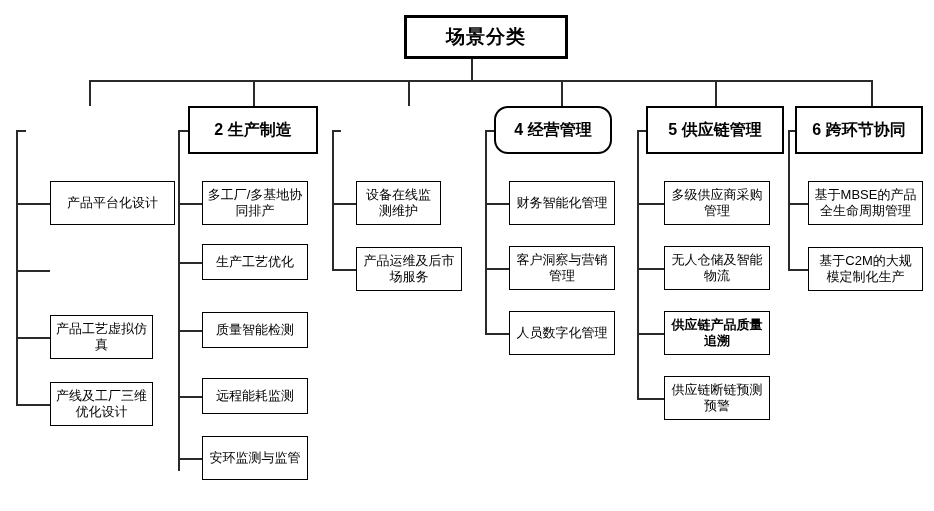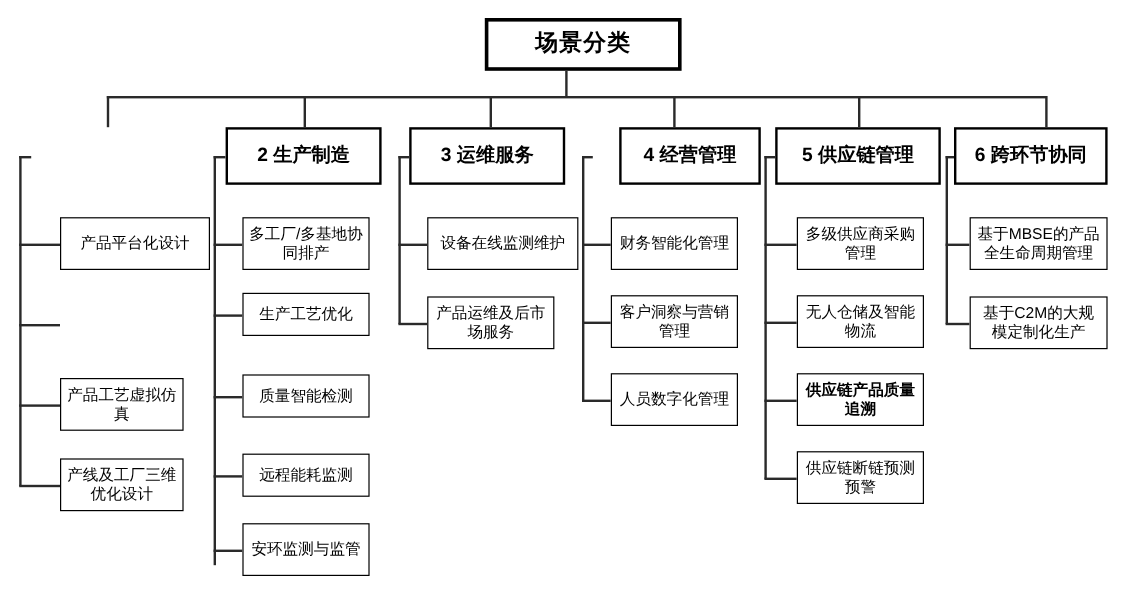--- a/index.html
+++ b/index.html
@@ -120,36 +120,33 @@
   <div class="node leaf" style="left:202px; top:312px; width:106px; height:36px;">
     <span class="leaf-inner">质量智能检测</span>
   </div>
   <div class="node leaf" style="left:202px; top:378px; width:106px; height:36px;">
     <span class="leaf-inner">远程能耗监测</span>
   </div>
   <div class="node leaf" style="left:202px; top:436px; width:106px; height:44px;">
     <span class="leaf-inner">安环监测与监管</span>
   </div>
 
-  <div class="node cat" style="left:341px; top:106px; width:130px; height:48px;">
-    <span class="leaf-inner">3 运维服务</span>
-  </div>
   <div class="line vline" style="left:332px; top:130px; height:140px;"></div>
   <div class="line hline" style="left:332px; top:130px; width:9px;"></div>
   <div class="line hline" style="left:332px; top:203px; width:24px;"></div>
   <div class="line hline" style="left:332px; top:269px; width:24px;"></div>
 
-  <div class="node leaf" style="left:356px; top:181px; width:126px; height:44px;">
+  <div class="node leaf" style="left:356px; top:181px; width:85px; height:44px;">
     <span class="leaf-inner">设备在线监测维护</span>
   </div>
   <div class="node leaf" style="left:356px; top:247px; width:106px; height:44px;">
     <span class="leaf-inner">产品运维及后市场服务</span>
   </div>
 
-  <div class="node cat" style="left:516px; top:106px; width:118px; height:48px;">
+  <div class="node cat" style="left:494px; top:106px; width:118px; height:48px;border-radius:14px;">
     <span class="leaf-inner">4 经营管理</span>
   </div>
   <div class="line vline" style="left:485px; top:130px; height:204px;"></div>
   <div class="line hline" style="left:485px; top:130px; width:9px;"></div>
   <div class="line hline" style="left:485px; top:203px; width:24px;"></div>
   <div class="line hline" style="left:485px; top:268px; width:24px;"></div>
   <div class="line hline" style="left:485px; top:333px; width:24px;"></div>
 
   <div class="node leaf" style="left:509px; top:181px; width:106px; height:44px;">
     <span class="leaf-inner">财务智能化管理</span>

